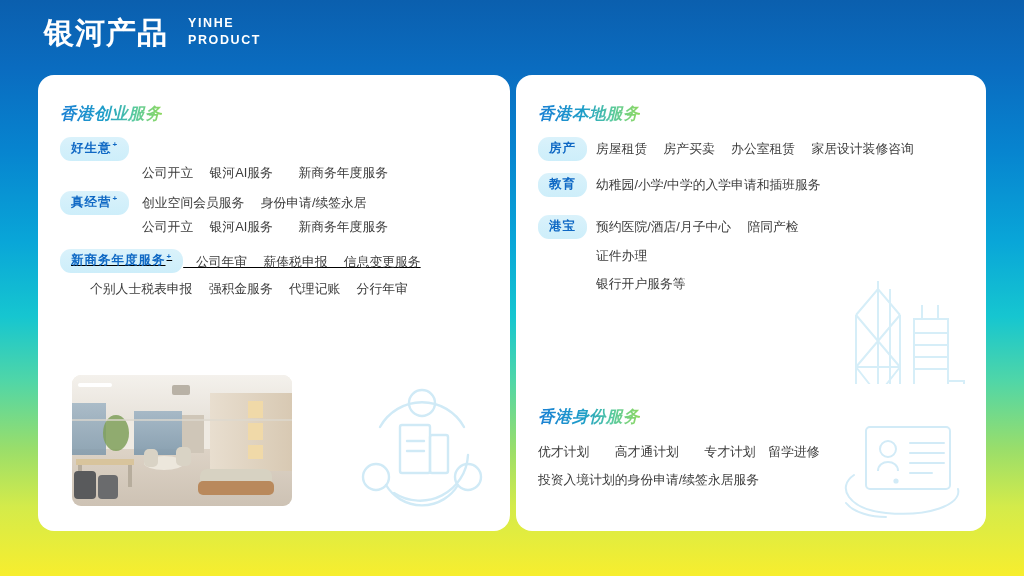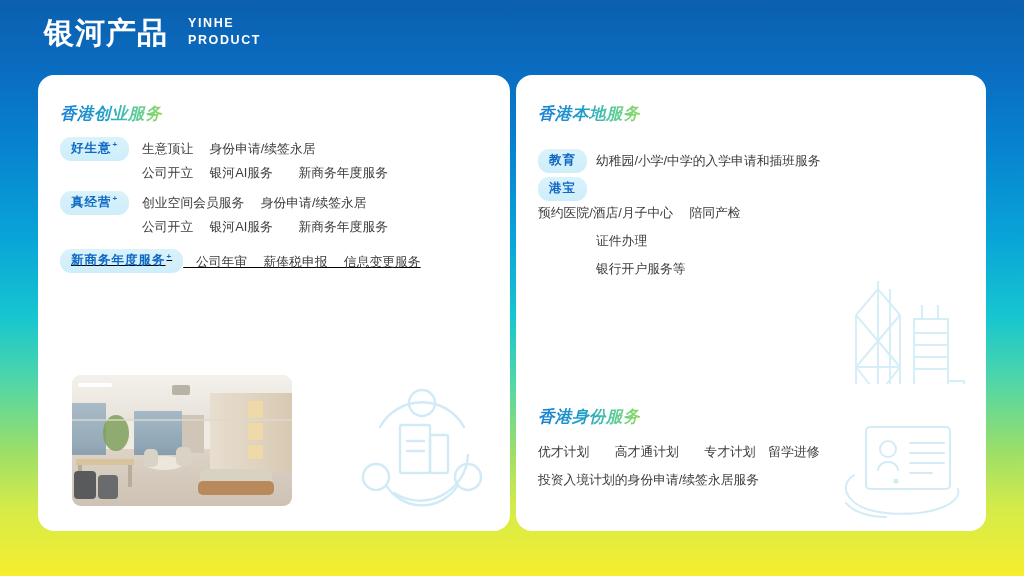--- a/index.html
+++ b/index.html
@@ -157,21 +157,20 @@
 
   <div class="rows">
 
     <div class="row">
       <div class="badge-cell">
         <span class="badge">
             <span>好生意</span>
             <span class="plus">+</span>
           </span>
       </div>
-      <div class="items">生意顶让　 身份申请/续签永居</div>
     </div>
 
     <div class="row">
       <div class="badge-cell"></div>
       <div class="items">公司开立　 银河AI服务　　新商务年度服务</div>
     </div>
 
     <div class="row" style="margin-top:7px;">
       <div class="badge-cell">
         <span class="badge">
@@ -188,20 +187,23 @@
     </div>
 
     <div class="row wide-row" style="margin-top:11px; align-items:center;text-decoration:underline;">
       <span class="badge">
           <span>新商务年度服务</span>
           <span class="plus">+</span>
         </span>
       <div class="items">　公司年审　 薪俸税申报　 信息变更服务</div>
     </div>
 
+    <div class="row wide-row" style="margin-top:4px;">
+      <div class="items" style="margin-left:30px;">个别人士税表申报　 强积金服务　 代理记账　 分行年审</div>
+    </div>
 
   </div>
 
   <div class="photo">
     <svg width="220" height="131" viewBox="0 0 220 131">
       <defs>
         <linearGradient id="ceil" x1="0" y1="0" x2="0" y2="1">
           <stop offset="0" stop-color="#f4f1ec"></stop>
             <stop offset="1" stop-color="#e7e2da"></stop>
         </linearGradient>
@@ -260,29 +262,35 @@
       <line x1="51" y1="70" x2="68" y2="70" stroke-linecap="round"></line>
       <path d="M30 104 A42 42 0 0 0 102 104" stroke-linecap="round"></path>
     </svg>
   </div>
 </div>
 
 <div class="card" id="card-local">
   <div class="card-title">香港本地服务</div>
 
   <div class="rows">
+    <div class="row">
+      <div class="badge-cell">
+        <span class="badge">房产</span>
+      </div>
+      <div class="items">房屋租赁　 房产买卖　 办公室租赁　 家居设计装修咨询</div>
+    </div>
 
     <div class="row" style="margin-top:12px;">
       <div class="badge-cell">
         <span class="badge">教育</span>
       </div>
       <div class="items">幼稚园/小学/中学的入学申请和插班服务</div>
     </div>
 
-    <div class="row" style="margin-top:4px;flex-direction:column;">
+    <div class="row" style="margin-top:18px;">
       <div class="badge-cell">
         <span class="badge">港宝</span>
       </div>
       <div class="items">预约医院/酒店/月子中心　 陪同产检</div>
     </div>
 
     <div class="row" style="margin-top:5px;">
       <div class="badge-cell"></div>
       <div class="items">证件办理</div>
     </div>

